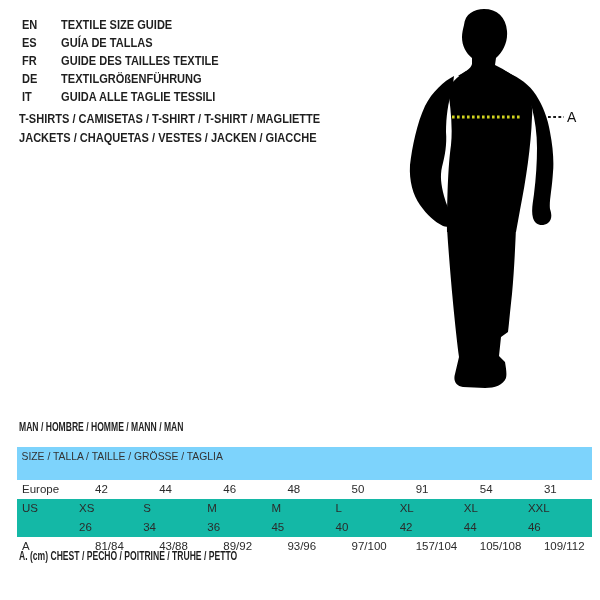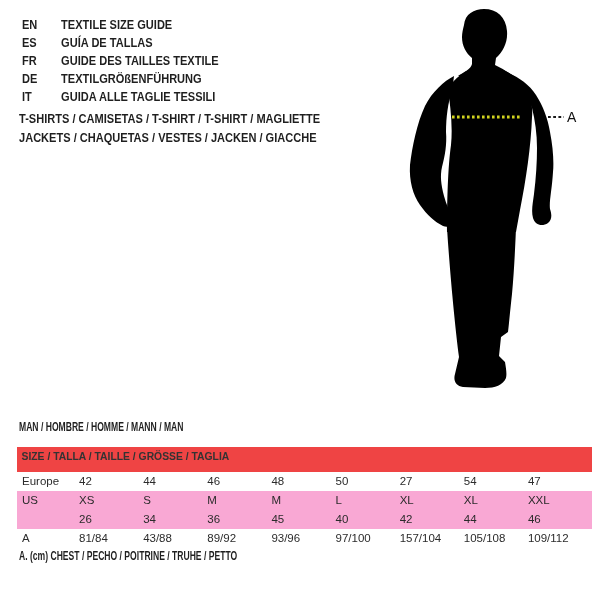--- a/index.html
+++ b/index.html
@@ -10,27 +10,27 @@
   
   .cond{transform:scaleX(0.85);transform-origin:0 0;}
   .cond2{transform:scaleX(0.66);transform-origin:0 0;}
   .lang-block{position:absolute;left:22px;top:16px;font-size:13px;font-weight:700;line-height:18px;white-space:nowrap;}
   .lang-row{display:flex;}
   .lang-code{width:46px;flex:0 0 46px;}
   .cat-block{position:absolute;left:19px;top:110px;font-size:13px;font-weight:700;line-height:18.5px;white-space:nowrap;}
   .figure-svg{position:absolute;left:402px;top:4px;width:198px;height:392px;}
   .section-title{position:absolute;left:19px;top:419px;font-size:13px;font-weight:700;line-height:15px;white-space:nowrap;}
   .size-table{position:absolute;left:17px;top:447px;width:575px;font-size:11.5px;color:#2b2b2b;}
-  .t-head{height:25px;line-height:19px;background:#ef4444;color:#333;font-weight:bold;}
+  .t-head{height:33px;line-height:19px;background:#7dd3fc;color:#333;}
   .t-head span{display:inline-block;padding-left:5px;white-space:nowrap;transform:scaleX(0.9);transform-origin:0 0;}
   .t-row{display:grid;grid-template-columns:62px repeat(8,1fr);height:19px;line-height:19px;}
   .t-row .cell{}
   .t-row .label{text-align:left;padding-left:5px;}
-  .r-white{background:#ffffff;}
-  .r-gray{background:#f9a8d4;}
+  .r-white{background:#ffffff;gap:16px;}
+  .r-gray{background:#14b8a6;}
   .footnote{position:absolute;left:19px;top:548px;font-size:13px;font-weight:700;line-height:15px;white-space:nowrap;}
 </style>
 </head>
 <body>
 
 <div class="canvas">
 
   <div class="lang-block cond">
     <div class="lang-row">
       <span class="lang-code">EN</span>
@@ -77,23 +77,23 @@
       <span>SIZE / TALLA / TAILLE / GRÖSSE / TAGLIA</span>
     </div>
 
     <div class="t-row r-white">
       <span class="cell label">Europe</span>
       <span class="cell">42</span>
       <span class="cell">44</span>
       <span class="cell">46</span>
       <span class="cell">48</span>
       <span class="cell">50</span>
-      <span class="cell">27</span>
+      <span class="cell">91</span>
       <span class="cell">54</span>
-      <span class="cell">47</span>
+      <span class="cell">31</span>
     </div>
 
     <div class="t-row r-gray">
       <span class="cell label">US</span>
       <span class="cell">XS</span>
       <span class="cell">S</span>
       <span class="cell">M</span>
       <span class="cell">M</span>
       <span class="cell">L</span>
       <span class="cell">XL</span>

